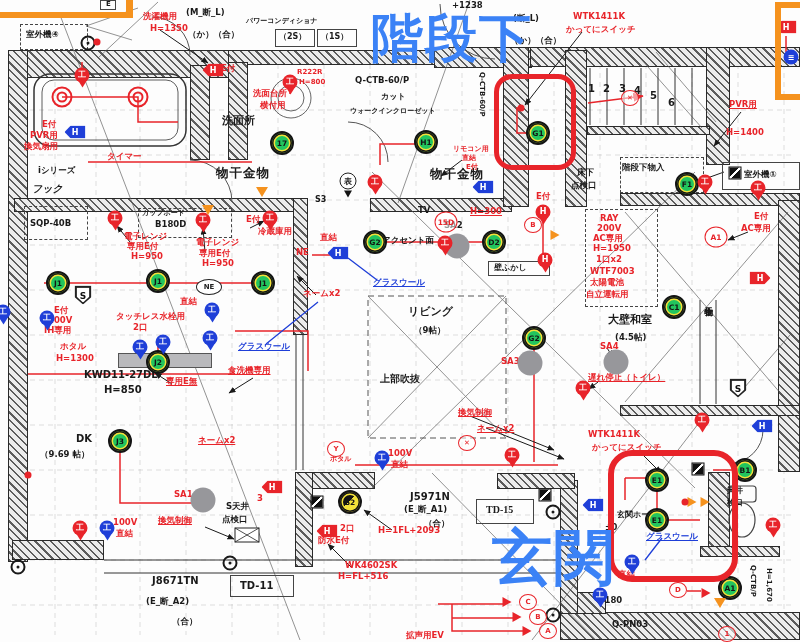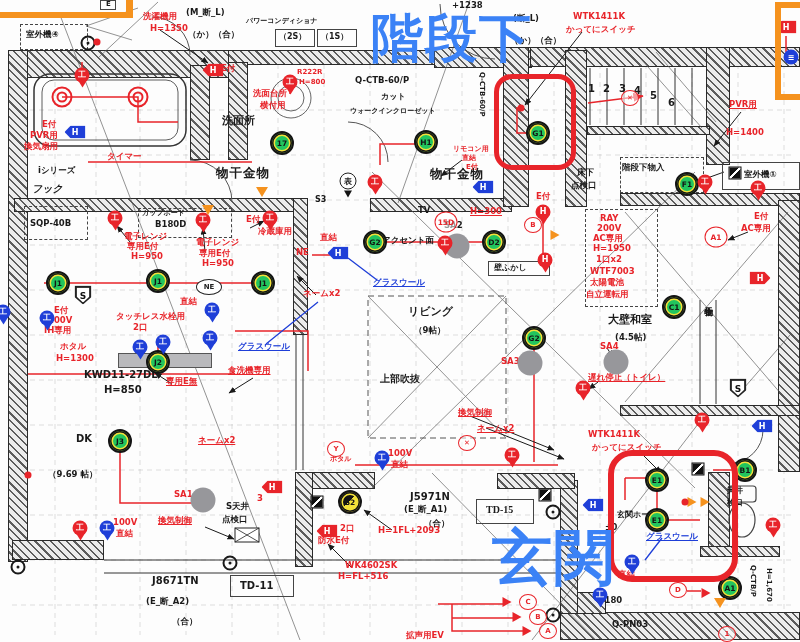--- a/index.html
+++ b/index.html
@@ -262,21 +262,21 @@
       <span class="t r" style="left: 54px; top: 306px;">E付</span>
       <span class="t r" style="left: 48px; top: 316px;">200V</span>
       <span class="t r" style="left: 44px; top: 326px;">IH専用</span>
       <span class="t r" style="left: 60px; top: 342px;">ホタル</span>
       <span class="t r" style="left: 56px; top: 354px;">H=1300</span>
       <span class="t s10" style="left: 84px; top: 370px;">KWD11-27DL</span>
       <span class="t s10" style="left: 104px; top: 385px;">H=850</span>
       <span class="t r u" style="left: 166px; top: 377px;">専用E無</span>
       <span class="t r" style="left: 180px; top: 297px;">直結</span>
       <span class="t s10" style="left: 76px; top: 434px;">DK</span>
-      <span class="t " style="left: 48px; top: 450px; margin-top: 20px;">（9.69 帖）</span>
+      <span class="t " style="left: 40px; top: 450px;">（9.69 帖）</span>
       <span class="t b" style="left: 238px; top: 342px;">グラスウール</span>
       <span class="t r u" style="left: 228px; top: 366px;">食洗機専用</span>
       <span class="t r u" style="left: 198px; top: 436px;">ネームx2</span>
       <span class="t r" style="left: 388px; top: 449px;">100V</span>
       <span class="t r" style="left: 391px; top: 460px;">直結</span>
       <span class="t r s7" style="left: 330px; top: 456px;">ホタル</span>
       <span class="t r u" style="left: 458px; top: 408px;">換気制御</span>
       <span class="t r u" style="left: 477px; top: 424px;">ネームx2</span>
       <span class="t r" style="left: 588px; top: 430px;">WTK1411K</span>
       <span class="t r" style="left: 592px; top: 443px;">かってにスイッチ</span>

